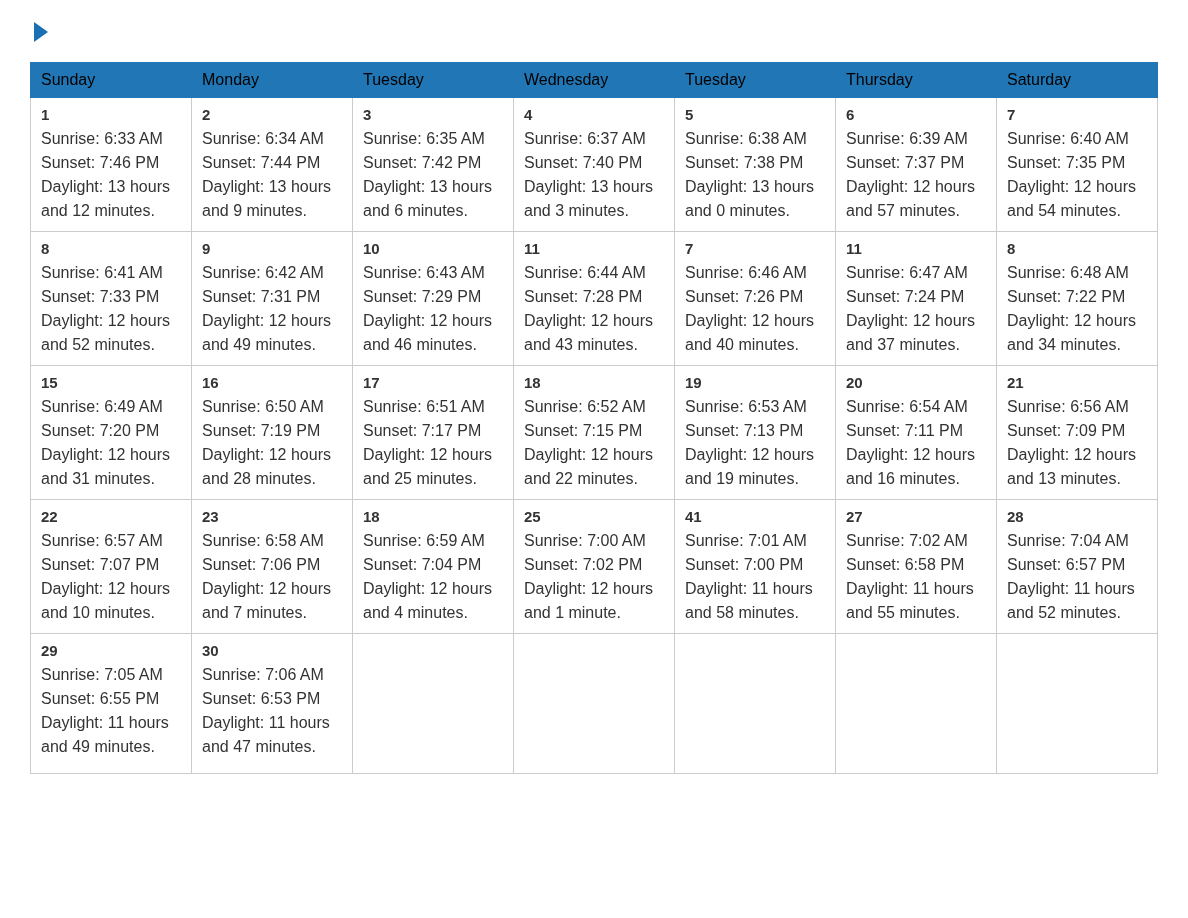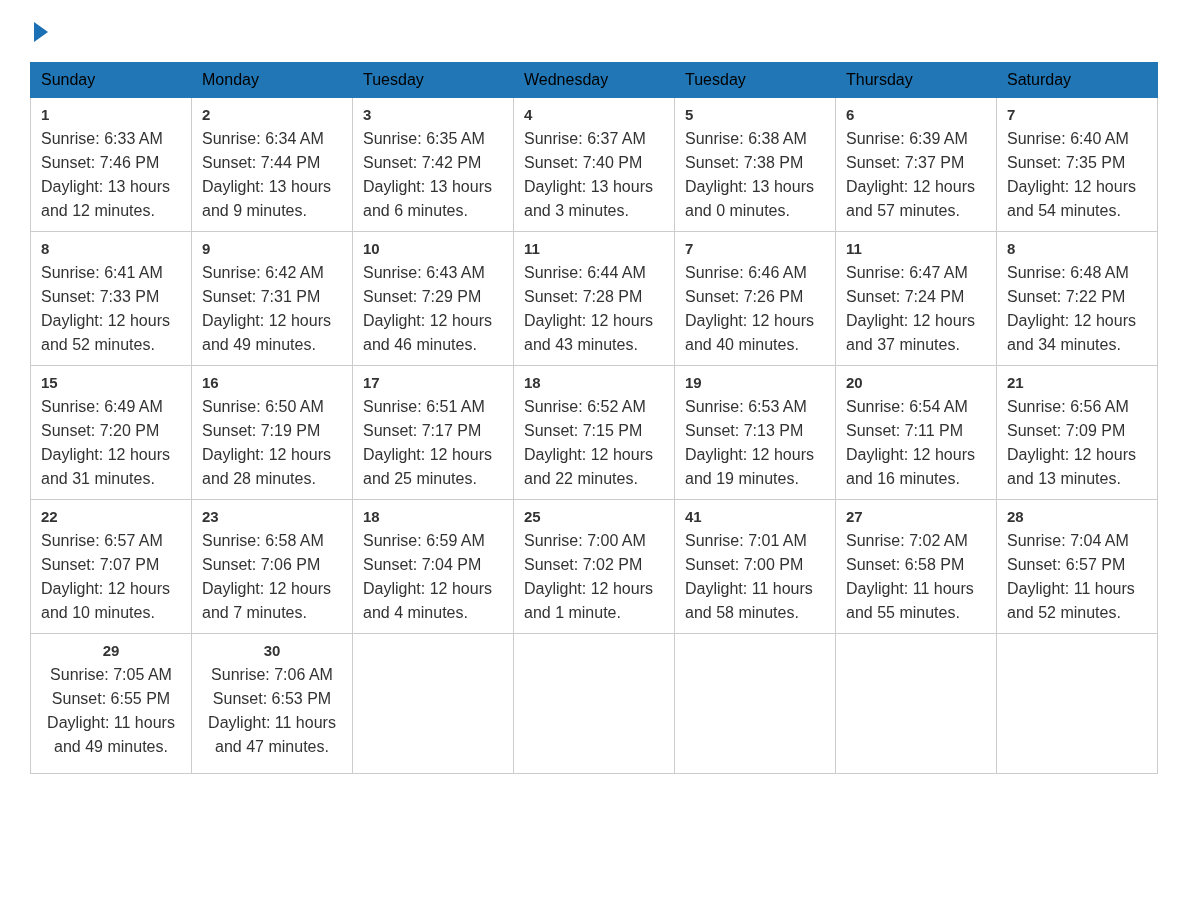--- a/index.html
+++ b/index.html
@@ -86,21 +86,20 @@
       font-weight: bold;
       margin-bottom: 4px;
       display: block;
     }
     .day-info {
       font-size: 16px;
       line-height: 1.5;
     }
     tr:last-child td {
       height: 140px;
-      text-align: center;
     }
   </style>
 </head>
 <body>
 
 <div class="header">
   <div class="logo">
     <div class="logo-text">
       <span class="logo-general"></span>
       <div class="logo-arrow"></div>

